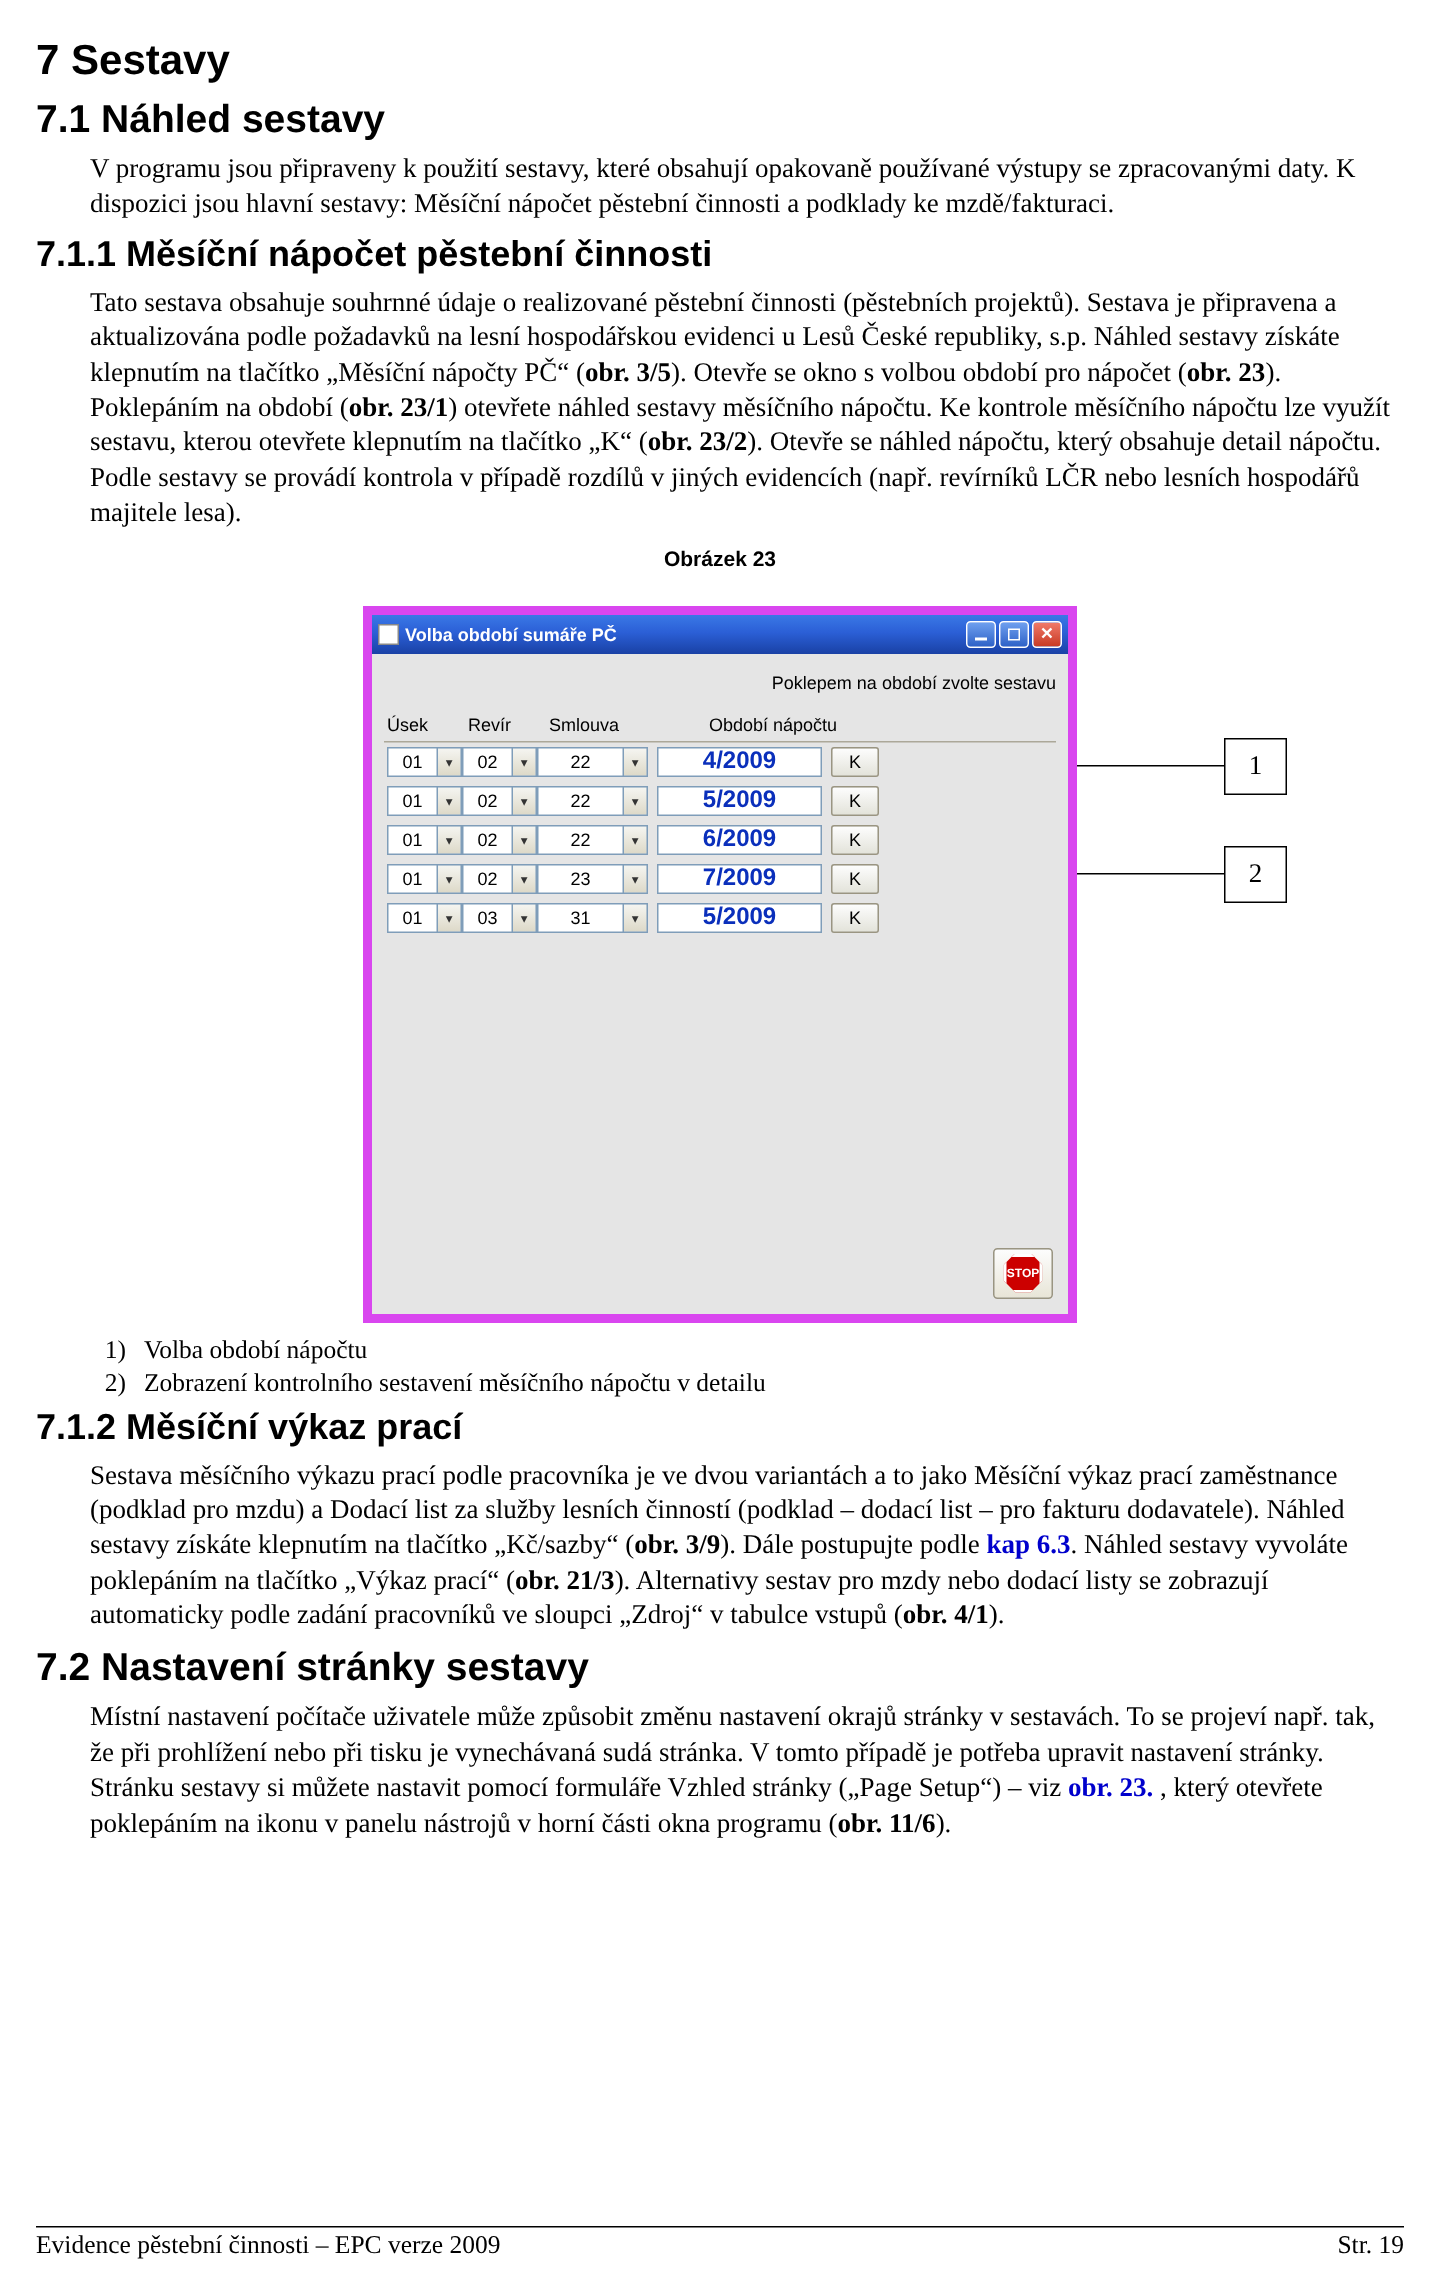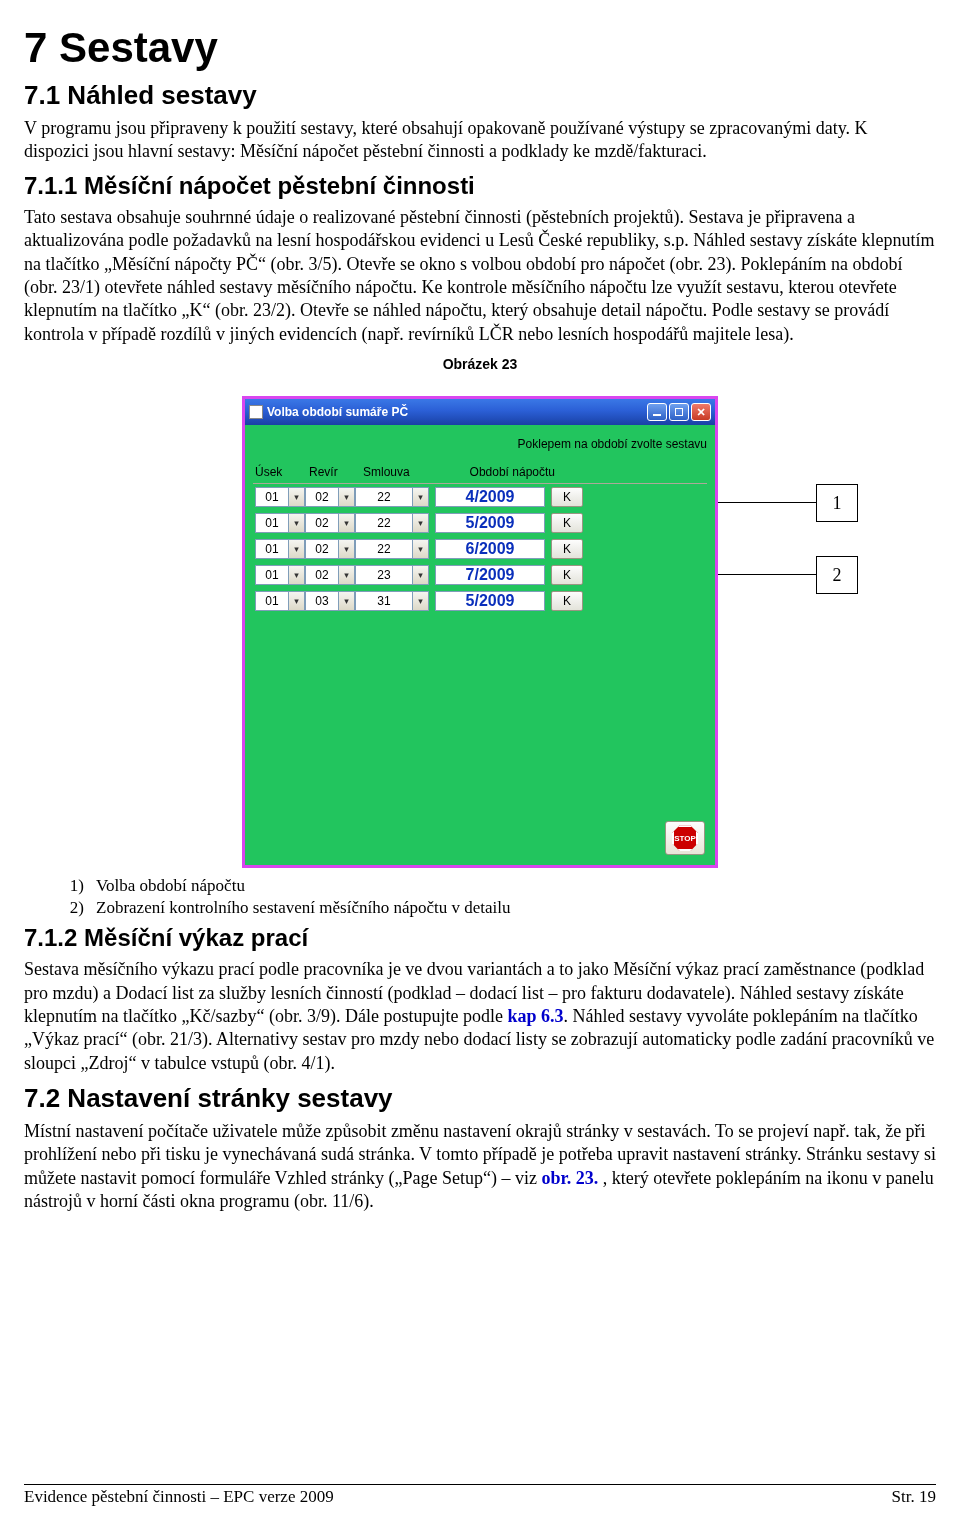--- a/index.html
+++ b/index.html
@@ -1,31 +1,31 @@
 <!DOCTYPE html>
 <html><head>
 <meta charset="utf-8">
 <style>
   * { box-sizing: border-box; margin: 0; padding: 0; }
   body { font-family: "Times New Roman", Times, serif; font-size: 18px; color: #000; background: #fff; width: 960px; margin: 0 auto; padding: 24px 24px 12px 24px; position: relative; min-height: 1517px; }
-  h1 { font-family: Arial, Helvetica, sans-serif; font-size: 42px; font-weight: bold; margin-bottom: 8px; }
+  h1 { font-family: Arial, Helvetica, sans-serif; font-size: 28px; font-weight: bold; margin-bottom: 8px; }
   h2 { font-family: Arial, Helvetica, sans-serif; font-size: 26px; font-weight: bold; margin-top: 4px; margin-bottom: 6px; }
   h3 { font-family: Arial, Helvetica, sans-serif; font-size: 24px; font-weight: bold; margin-top: 6px; margin-bottom: 6px; }
-  p { margin-bottom: 8px; line-height: 1.3; }
-  .bold { font-weight: normal; }
+  p { margin-bottom: 8px; line-height: 1.3; margin-left: 36px; }
+  .bold { font-weight: bold; }
   .link { color: #0000cc; font-weight: bold; }
   .figure-wrap { text-align: center; margin: 10px 0 4px 0; }
   .figure-caption { font-family: Arial, Helvetica, sans-serif; font-weight: bold; font-size: 14px; text-align: center; margin-bottom: 24px; }
   .window-container { display: inline-block; position: relative; }
   .callout-wrap { position: absolute; right: -140px; top: 88px; }
   .callout { border: 1px solid #000; width: 42px; height: 38px; display: flex; align-items: center; justify-content: center; font-size: 18px; background: #fff; margin-bottom: 34px; }
   .callout-line { position: absolute; border-top: 1px solid #000; }
 
   
-  .win { width: 476px; background: #22c55e; border: 3px solid #d946ef; font-family: Tahoma, Arial, sans-serif; font-size: 12px; text-align: left; }
+  .win { width: 476px; background: #e5e5e5; border: 6px solid #d946ef; font-family: Tahoma, Arial, sans-serif; font-size: 12px; text-align: left; }
   .win-titlebar { height: 26px; background: linear-gradient(to bottom, #3a78e6 0%, #2b5fd6 45%, #1941a5 100%); display: flex; align-items: center; padding: 0 4px; }
   .win-title { color: #fff; font-weight: bold; font-size: 12px; flex: 1; display: flex; align-items: center; gap: 4px; }
   .win-title .ticon { width: 14px; height: 14px; background: #fff; border: 1px solid #888; display: inline-block; }
   .win-btns { display: flex; gap: 2px; }
   .win-btn { width: 20px; height: 18px; border: 1px solid #fff; border-radius: 3px; display: flex; align-items: center; justify-content: center; font-family: Arial, sans-serif; font-size: 11px; font-weight: bold; color: #fff; }
   .win-btn.min { background: linear-gradient(#6fa0ef,#2e61c7); }
   .win-btn.max { background: linear-gradient(#6fa0ef,#2e61c7); }
   .win-btn.close { background: linear-gradient(#f07a6a,#c83a24); }
   .win-btn .sq { width: 8px; height: 8px; border: 1px solid #fff; }
   .win-btn .bar { width: 8px; height: 2px; background: #fff; margin-top: 6px; }

